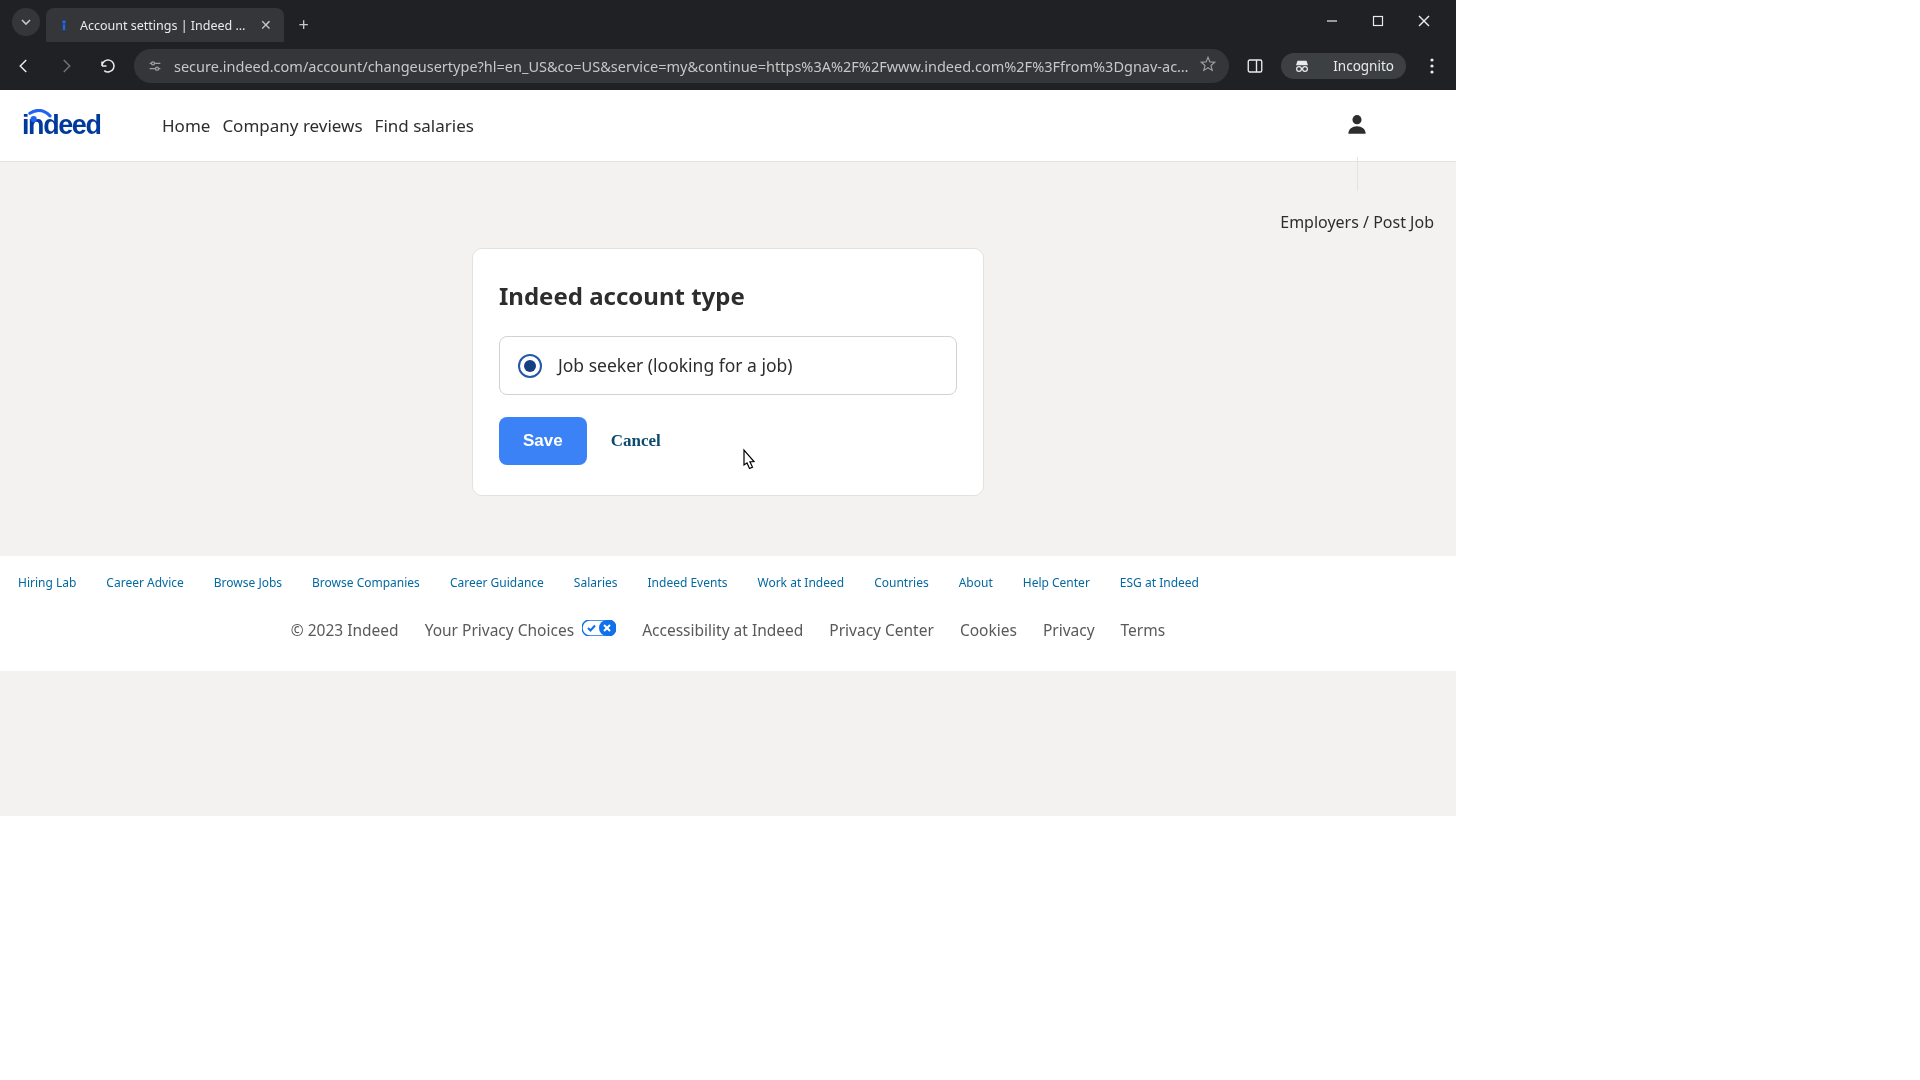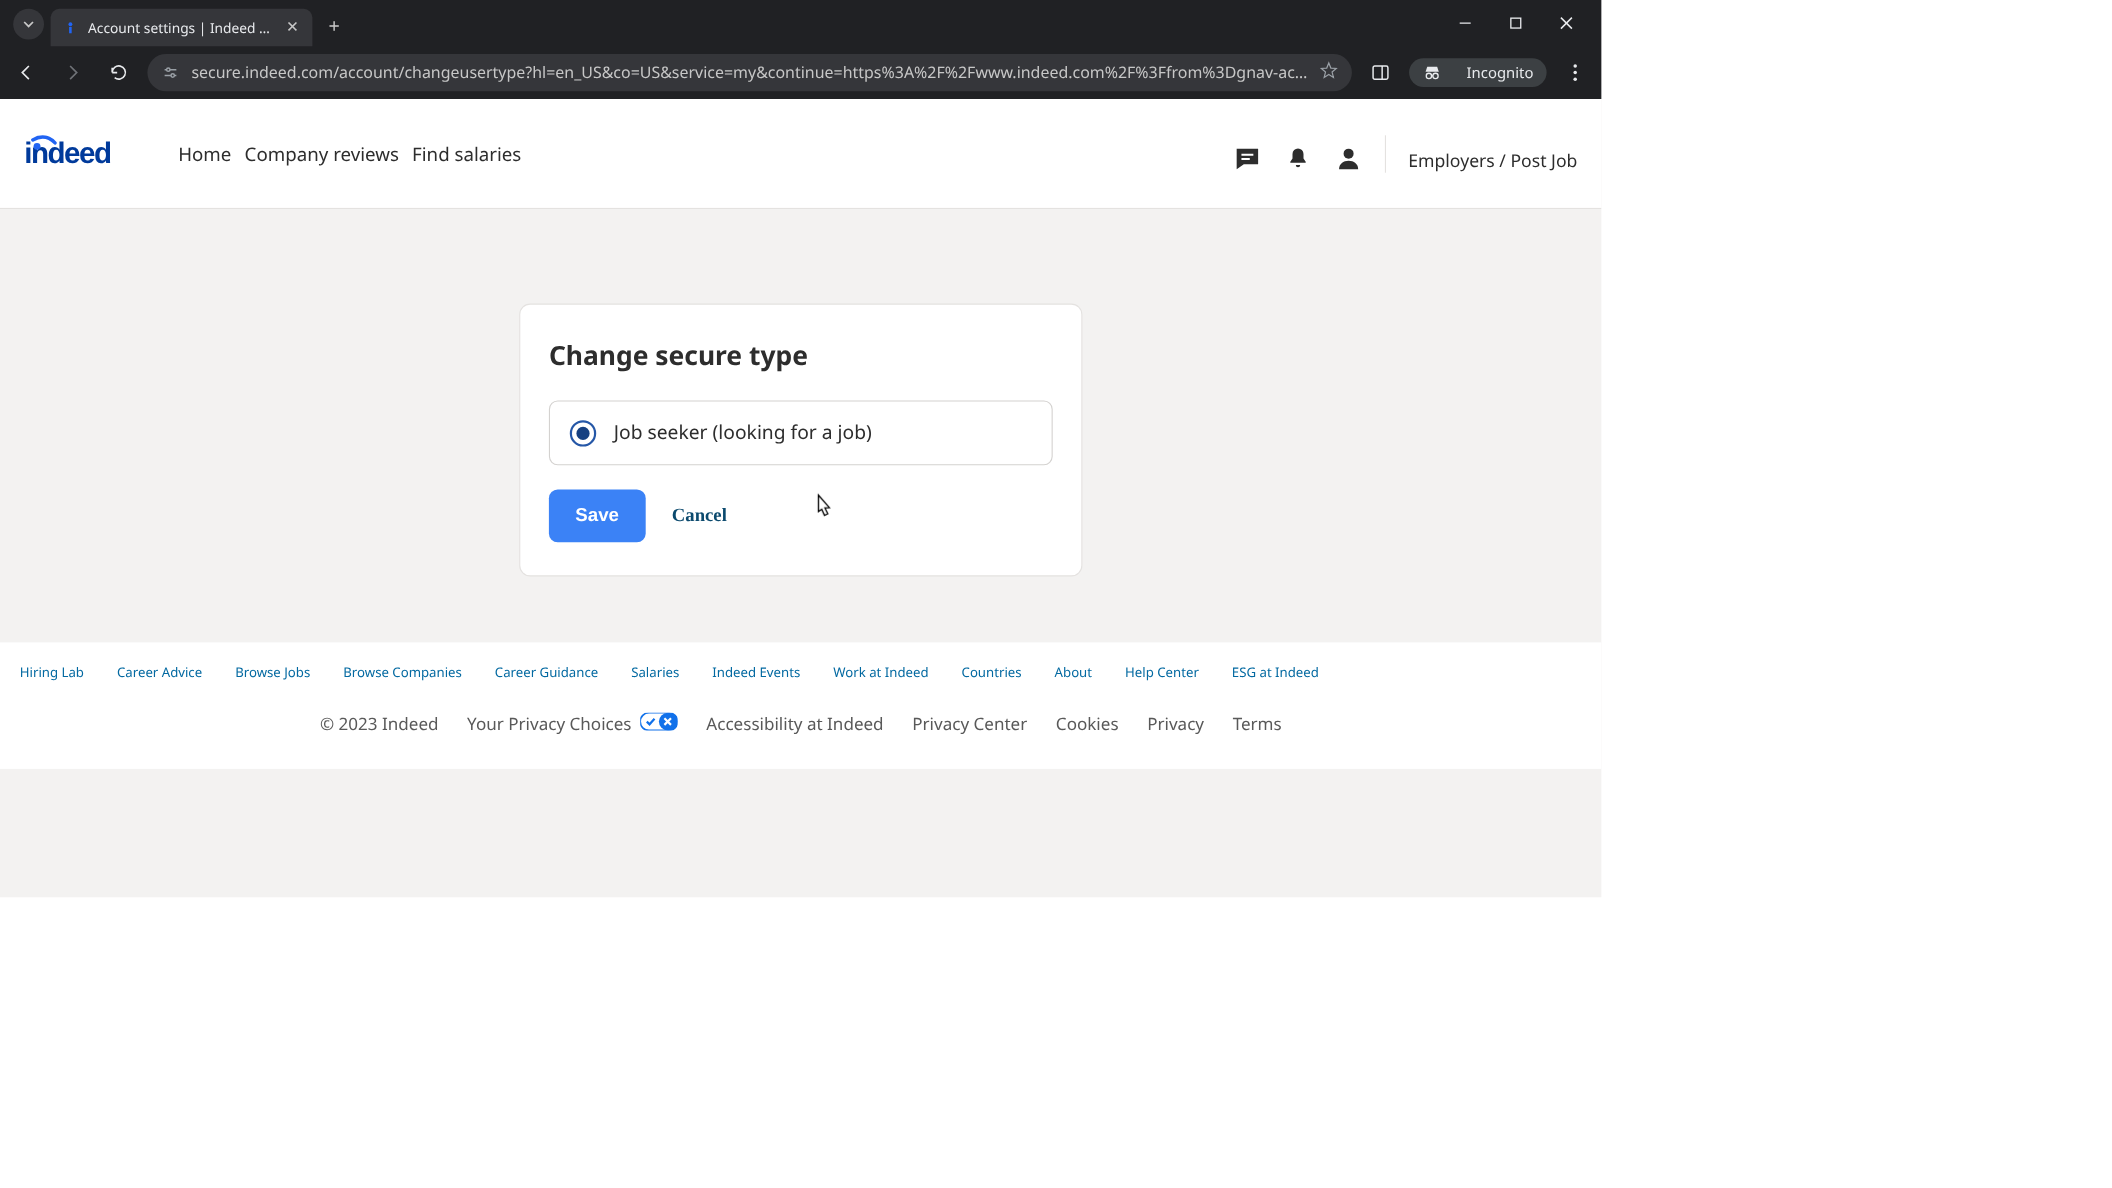--- a/index.html
+++ b/index.html
@@ -26,25 +26,25 @@
   .url-field .url { white-space: nowrap; overflow: hidden; text-overflow: ellipsis; flex: 1; color: #c7c7c7; }
   .url-field .star { color: #9aa0a6; }
   .ext-btn { width: 32px; height: 32px; display: flex; align-items: center; justify-content: center; color: #e8eaed; }
   .incognito { display: flex; align-items: center; gap: 22px; background: #3c4043; color: #e8eaed; border-radius: 16px; padding: 4px 12px; font-size: 13.5px; }
   .chrome-menu { width: 32px; display: flex; align-items: center; justify-content: center; color: #e8eaed; }
 
   
   .page { height: 726px; overflow-y: scroll; background: #f3f2f1; }
 
   
-  .indeed-header { background: #fff; border-bottom: 1px solid #e4e2e0; height: 100px; display: flex; align-items: center; padding: 0 22px; }
+  .indeed-header { background: #fff; border-bottom: 1px solid #e4e2e0; height: 72px; display: flex; align-items: center; padding: 0 22px; }
   .indeed-logo { width: 120px; display: flex; align-items: center; }
   .indeed-nav { display: flex; gap: 12px; margin-left: 20px; }
   .indeed-nav a { color: #2d2d2d; font-size: 17px; text-decoration: none; }
-  .header-right { margin-left: auto; display: flex; align-items: flex-end; gap: 20px; }
+  .header-right { margin-left: auto; display: flex; align-items: center; gap: 20px; flex-direction: column; }
   .hdr-icon { width: 26px; height: 26px; display: flex; align-items: center; justify-content: center; color: #2d2d2d; }
   .vsep { width: 1px; height: 34px; background: #e4e2e0; }
   .employers-link { color: #2d2d2d; font-size: 16px; text-decoration: none; }
 
   
   .card-wrap { display: flex; justify-content: center; padding: 86px 0 60px 0; }
   .card { width: 512px; background: #fff; border: 1px solid #e4e2e0; border-radius: 10px; padding: 30px 26px; }
   .card h1 { font-size: 24px; font-weight: 700; color: #2d2d2d; margin-bottom: 24px; }
   .option { border: 1px solid #d4d2d0; border-radius: 8px; padding: 16px 18px; display: flex; gap: 16px; align-items: flex-start; margin-bottom: 18px; cursor: pointer; }
   .radio { width: 24px; height: 24px; border-radius: 50%; flex-shrink: 0; border: 2px solid #949494; position: relative; margin-top: 1px; }
@@ -200,21 +200,21 @@
             <path d="M4 21c0-4.4 3.6-7 8-7s8 2.6 8 7" fill="#2d2d2d"></path>
           </svg>
         </a>
       <div class="vsep"></div>
       <a class="employers-link">Employers / Post Job</a>
     </div>
   </div>
 
   <div class="card-wrap">
     <div class="card">
-      <h1>Change secure type</h1>
+      <h1>Indeed account type</h1>
       <label class="option">
         <span class="radio selected"></span>
         <span class="option-label">Job seeker (looking for a job)</span>
       </label>
       <div class="actions">
         <button class="btn-save">Save</button>
         <button class="btn-cancel">Cancel</button>
       </div>
     </div>
   </div>

